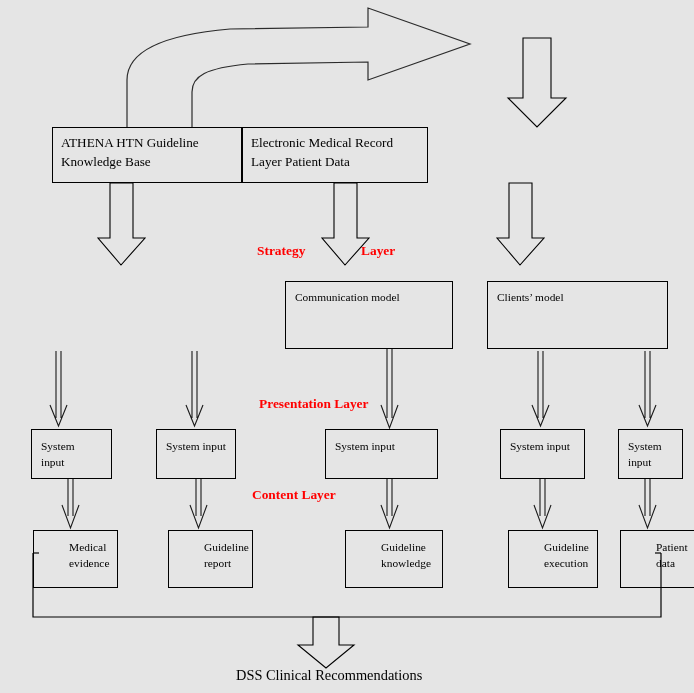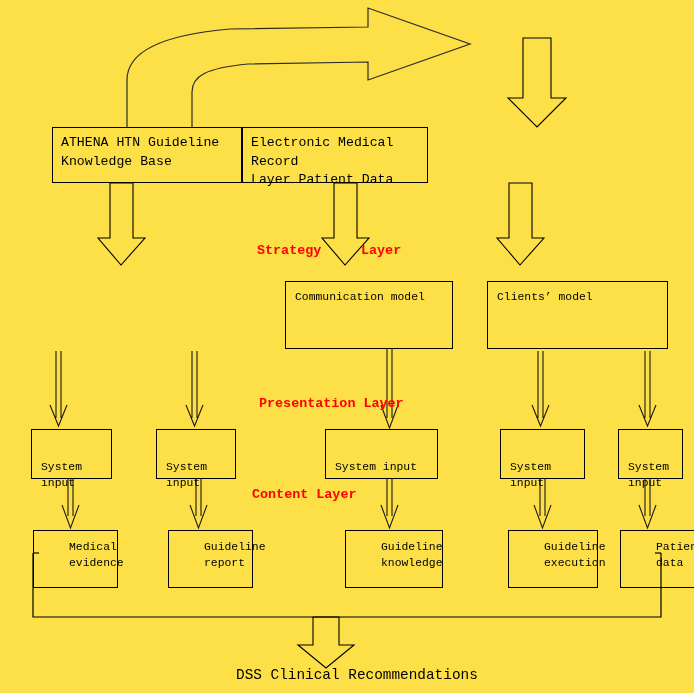--- a/index.html
+++ b/index.html
@@ -4,22 +4,22 @@
 <style>
   html, body {
     margin: 0;
     padding: 0;
     background: #ffffff;
   }
   #canvas {
     position: relative;
     width: 694px;
     height: 693px;
-    background: #fde047;
-    font-family: Liberation Mono, monospace;
+    background: #e5e5e5;
+    font-family: Liberation Serif, serif;
     overflow: hidden;
   }
   #vec {
     position: absolute;
     left: 0;
     top: 0;
     width: 694px;
     height: 693px;
   }
   .box {
@@ -54,21 +54,20 @@
     top: 7px;
     left: 9px;
   }
   .inputrow {
     height: 50px;
   }
   .inputrow .txt {
     font-size: 11.4px;
     top: 8px;
     left: 9px;
-    margin-top: 21px;
   }
   .contentrow {
     height: 58px;
   }
   .contentrow .txt {
     font-size: 11.4px;
     top: 8px;
     left: 9px;
     margin-left: 26px;
   }

